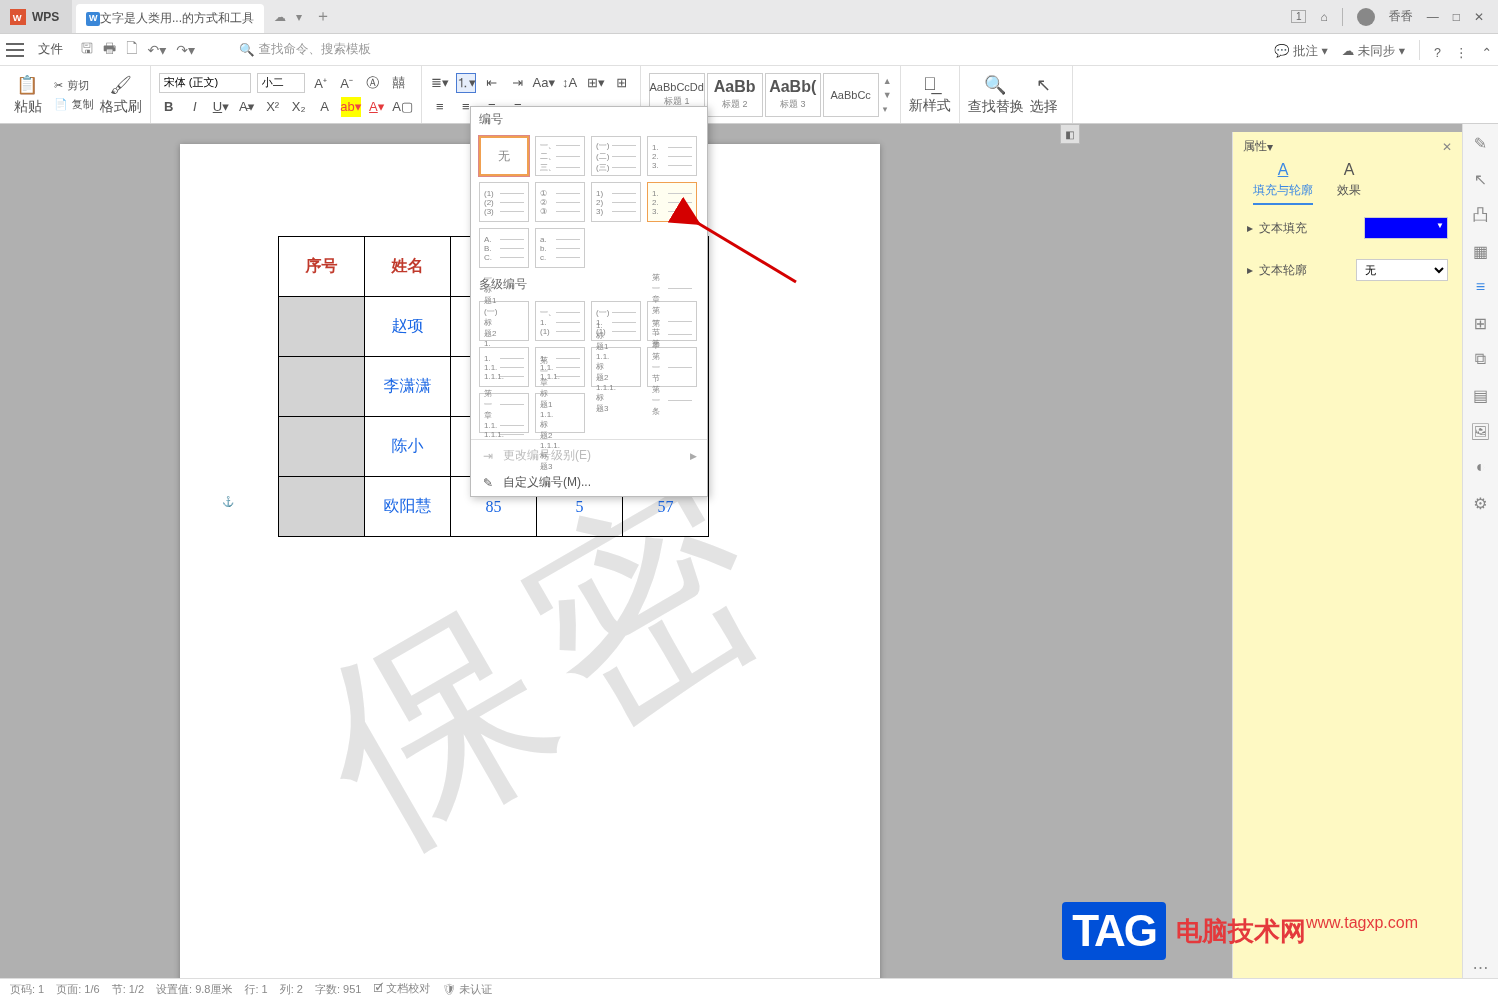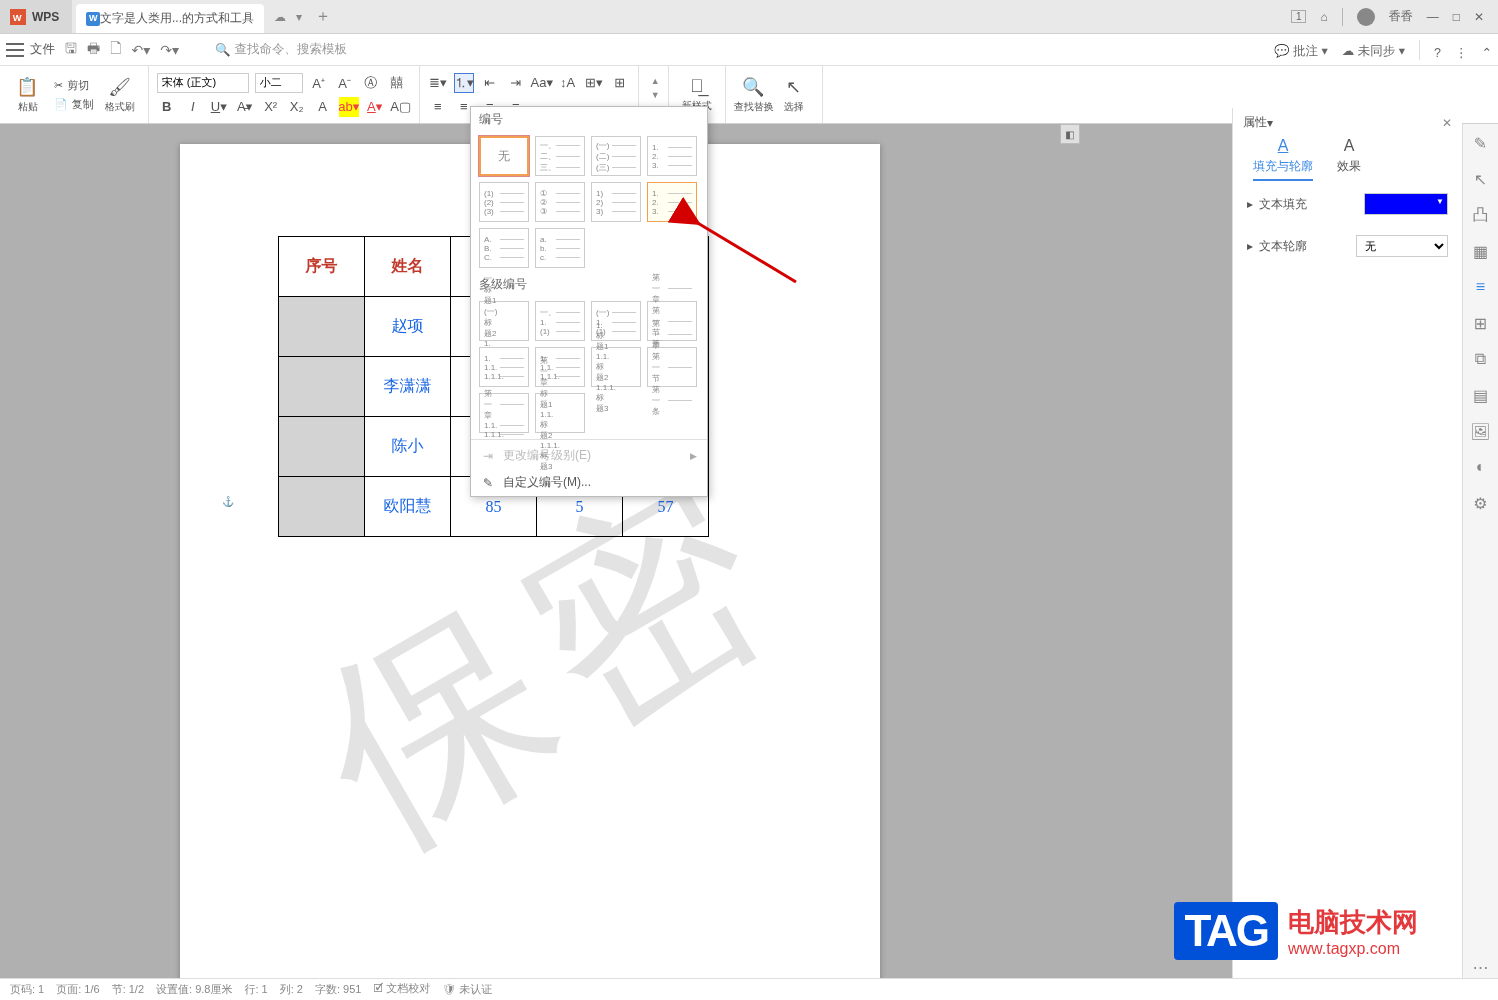--- a/index.html
+++ b/index.html
@@ -22,38 +22,38 @@
 #titlebar .tab{display:flex;align-items:center;background:#fff;padding:0 10px;margin:4px 4px 0 4px;border-radius:4px 4px 0 0;gap:0;max-width:210px}
 #titlebar .tab .doc-icon{width:14px;height:14px;background:#3a87d8;border-radius:2px;position:relative;flex:none}
 #titlebar .tab .doc-icon::after{content:"W";color:#fff;font-size:9px;font-weight:bold;position:absolute;top:1px;left:3px}
 #titlebar .tab span{overflow:hidden;text-overflow:ellipsis;white-space:nowrap}
 #titlebar .tab-act{display:flex;align-items:center;gap:10px;padding:0 6px;color:#888}
 #titlebar .plus{width:30px;display:flex;align-items:center;justify-content:center;color:#888;font-size:16px}
 #titlebar .winbtns{margin-left:auto;display:flex;align-items:center;gap:14px;padding:0 14px;color:#666}
 #titlebar .winbtns .sep{width:1px;height:18px;background:#b6b6b6}
 #titlebar .avatar{width:18px;height:18px;background:#888;border-radius:50%}
 
-#menubar{height:32px;background:#fff;display:flex;align-items:center;font-size:12.5px;color:#555;padding:0 6px;border-bottom:1px solid #e0e0e0;gap:0}
+#menubar{height:32px;background:#fff;display:flex;align-items:center;font-size:12.5px;color:#555;padding:0 6px;border-bottom:1px solid #e0e0e0;gap:8px}
 #menubar .ham{width:18px;height:14px;display:flex;flex-direction:column;justify-content:space-between;margin-right:6px}
 #menubar .ham div{height:2px;background:#666}
 #menubar .file{margin-right:10px}
 #menubar .quick{display:flex;gap:10px;align-items:center;margin-right:16px;color:#777}
 #menubar .quick span{font-size:14px}
 #menubar .tabs{display:flex;gap:0;align-items:center}
 #menubar .tabs .t{padding:0 13px;height:28px;display:flex;align-items:center;cursor:pointer}
 #menubar .tabs .t.active{background:#4a7bd3;color:#fff;border-radius:14px;height:22px}
 #menubar .search{display:flex;align-items:center;gap:4px;margin-left:20px;color:#999}
 #menubar .right{margin-left:auto;display:flex;align-items:flex-end;gap:14px;color:#666}
 #menubar .sep{width:1px;height:20px;background:#ddd}
 
 #toolbar{height:58px;background:#fff;display:flex;align-items:stretch;border-bottom:1px solid #d0d0d0;font-size:11px;color:#555}
 #toolbar .group{display:flex;align-items:center;padding:0 8px;border-right:1px solid #e0e0e0}
 #toolbar .vstack{display:flex;flex-direction:column;align-items:center;justify-content:center;gap:2px;min-width:40px}
 #toolbar .vstack svg,.vstack .ico{font-size:18px}
-#toolbar .small{font-size:10px}
+#toolbar .small{font-size:14px}
 #toolbar .row{display:flex;gap:6px;align-items:center}
 #toolbar .col{display:flex;flex-direction:column;gap:4px;justify-content:center}
 #toolbar input.font{height:20px;width:92px;font-size:11px;border:1px solid #ccc;padding:0 4px}
 #toolbar input.size{height:20px;width:48px;font-size:11px;border:1px solid #ccc;padding:0 4px}
 #toolbar .iconbtn{width:20px;height:20px;display:flex;align-items:center;justify-content:center;font-size:13px;color:#555}
 #toolbar .btn{display:flex;align-items:center;gap:4px}
 #toolbar .styles{display:flex;gap:2px;align-items:center}
 #toolbar .style-item{width:56px;height:44px;border:1px solid #ccc;display:flex;flex-direction:column;align-items:center;justify-content:center;font-size:10px}
 #toolbar .style-item.big .prev{font-size:16px;font-weight:bold}
 #toolbar .style-item .prev{font-size:11px}
@@ -84,21 +84,21 @@
 #dropdown .item .ln .bar{flex:1;height:1px;background:#ccc}
 #dropdown .sep{height:1px;background:#e0e0e0;margin:2px 0}
 #dropdown .menuitem{display:flex;align-items:center;gap:8px;padding:5px 10px;color:#555}
 #dropdown .menuitem.disabled{color:#bbb}
 #dropdown .menuitem .ico{width:14px;display:inline-block;text-align:center}
 #dropdown .menuitem .arr{margin-left:auto;font-size:9px;color:#aaa}
 
 #arrow{position:absolute;left:686px;top:212px;z-index:200;pointer-events:none}
 #arrow svg{overflow:visible}
 
-#proppanel{position:absolute;top:108px;bottom:22px;right:36px;width:230px;background:#ffffff;border-left:1px solid #ddd;font-size:12px;color:#555}
+#proppanel{position:absolute;top:132px;bottom:22px;right:36px;width:230px;background:#fef9c3;border-left:1px solid #ddd;font-size:12px;color:#555}
 #proppanel .title{display:flex;align-items:center;padding:6px 10px}
 #proppanel .title .close{margin-left:auto;color:#888}
 #proppanel .tabs{display:flex;gap:24px;padding:0 20px 2px;color:#555}
 #proppanel .tabs .tab{display:flex;flex-direction:column;align-items:center;gap:3px;padding-bottom:4px}
 #proppanel .tabs .tab.active{color:#3b88e4;border-bottom:2px solid #3b88e4}
 #proppanel .sect{padding:10px 14px;display:flex;align-items:center;gap:6px}
 #proppanel .sect .lbl{flex:1}
 #proppanel select{height:22px;width:92px;font-size:11px;border:1px solid #ccc;padding:0 4px;background:#fff}
 #proppanel .colpick{width:84px;height:22px;border:1px solid #ccc;background:#0000ff;position:relative}
 #proppanel .colpick::after{content:"▼";position:absolute;right:3px;top:3px;font-size:8px;color:#fff}
@@ -107,21 +107,21 @@
 #sidebar{position:absolute;top:124px;bottom:22px;right:0;width:36px;background:#f5f5f5;border-left:1px solid #ddd;display:flex;flex-direction:column;align-items:center;padding-top:8px;gap:14px;color:#888;font-size:16px}
 #sidebar .item{width:22px;height:22px;display:flex;align-items:center;justify-content:center;cursor:pointer}
 #sidebar .item.active{color:#3b88e4}
 
 
 #status{position:absolute;bottom:0;left:0;right:0;height:22px;background:#fff;border-top:1px solid #ddd;display:flex;align-items:center;font-size:11px;color:#888;padding:0 10px;gap:12px}
 
 
 #cornerlogo{position:absolute;right:80px;bottom:40px;z-index:300;display:flex;align-items:center;gap:10px}
 #cornerlogo .box{background:#0050d8;color:#fff;font-weight:bold;font-size:44px;padding:4px 10px;font-family:Arial;border-radius:4px;letter-spacing:-2px}
-#cornerlogo .txt{display:flex;flex-direction:column;font-family:SimHei,sans-serif}
+#cornerlogo .txt{display:flex;flex-direction:row;font-family:SimHei,sans-serif}
 #cornerlogo .txt .l1{color:#e4393c;font-size:26px;font-weight:bold}
 #cornerlogo .txt .l2{color:#e4393c;font-size:16px}
 
 
 #viewbtns{position:absolute;left:1060px;top:124px;display:flex;flex-direction:column;gap:4px}
 #viewbtns .b{width:20px;height:20px;background:#e0e0e0;border:1px solid #bbb;font-size:10px;display:flex;align-items:center;justify-content:center;color:#666}
 </style>
 </head>
 <body>
 
@@ -245,20 +245,37 @@
       </div>
       <div class="row">
         <span class="iconbtn">≡</span>
         <span class="iconbtn">≡</span>
         <span class="iconbtn">≡</span>
         <span class="iconbtn">≡</span>
       </div>
     </div>
   </div>
   <div class="group">
+    <div class="styles">
+      <div class="style-item">
+          <div class="prev">AaBbCcDd</div>
+          <div class="lbl">标题 1</div>
+        </div>
+      <div class="style-item big">
+          <div class="prev">AaBb</div>
+          <div class="lbl">标题 2</div>
+        </div>
+      <div class="style-item big">
+          <div class="prev">AaBb(</div>
+          <div class="lbl">标题 3</div>
+        </div>
+      <div class="style-item">
+          <div class="prev">AaBbCc</div>
+        </div>
+    </div>
     <div class="col" style="margin-left:4px;font-size:9px;color:#888">
       <span>▲</span>
       <span>▼</span>
       <span>▾</span>
     </div>
   </div>
   <div class="group">
     <div class="vstack">
         <span class="ico">Ａ̲</span>
         <span class="small">新样式</span>

